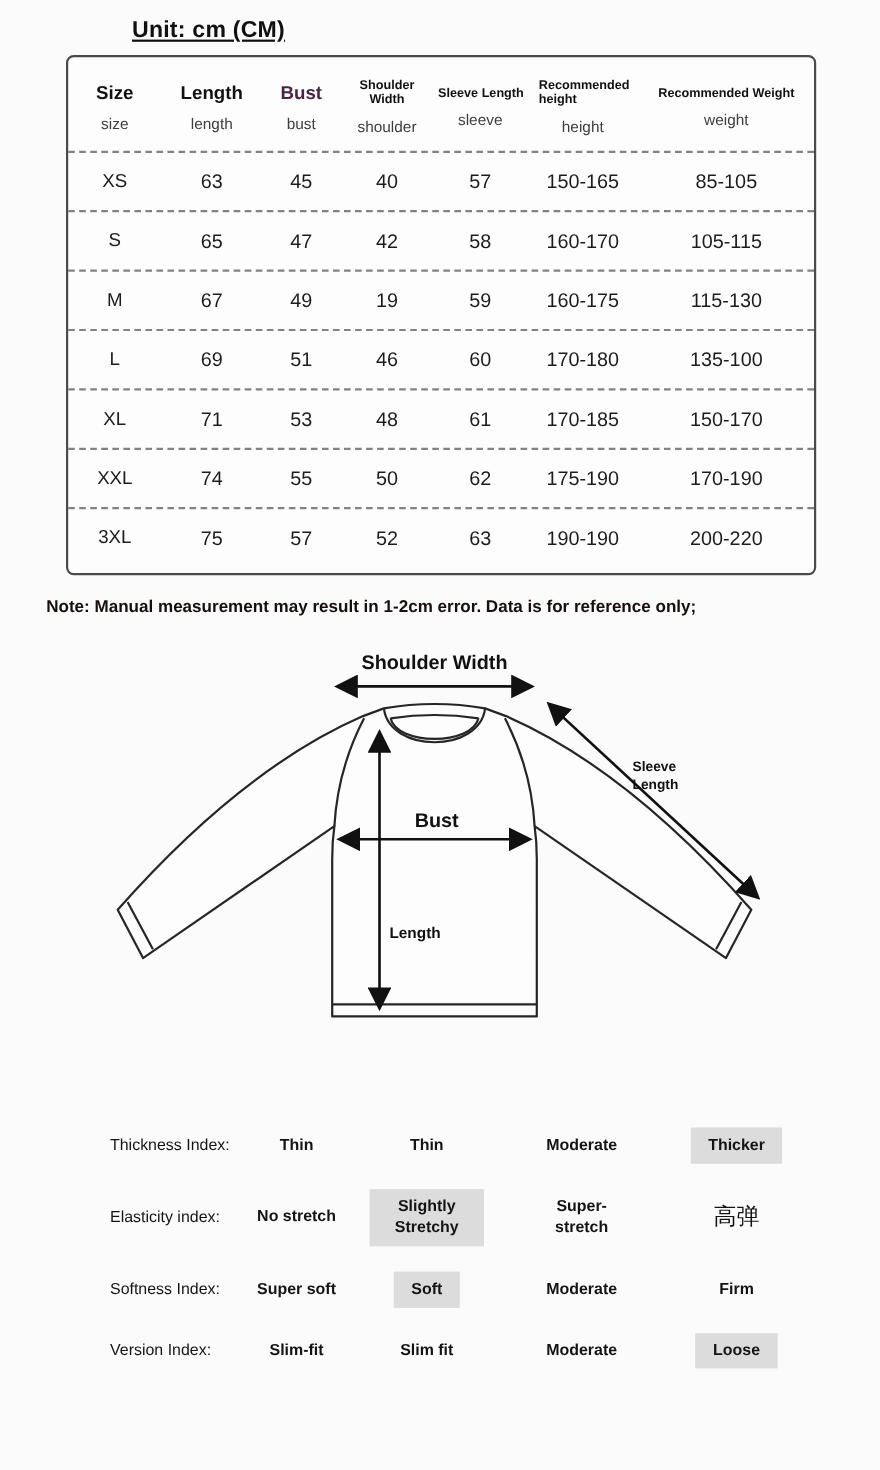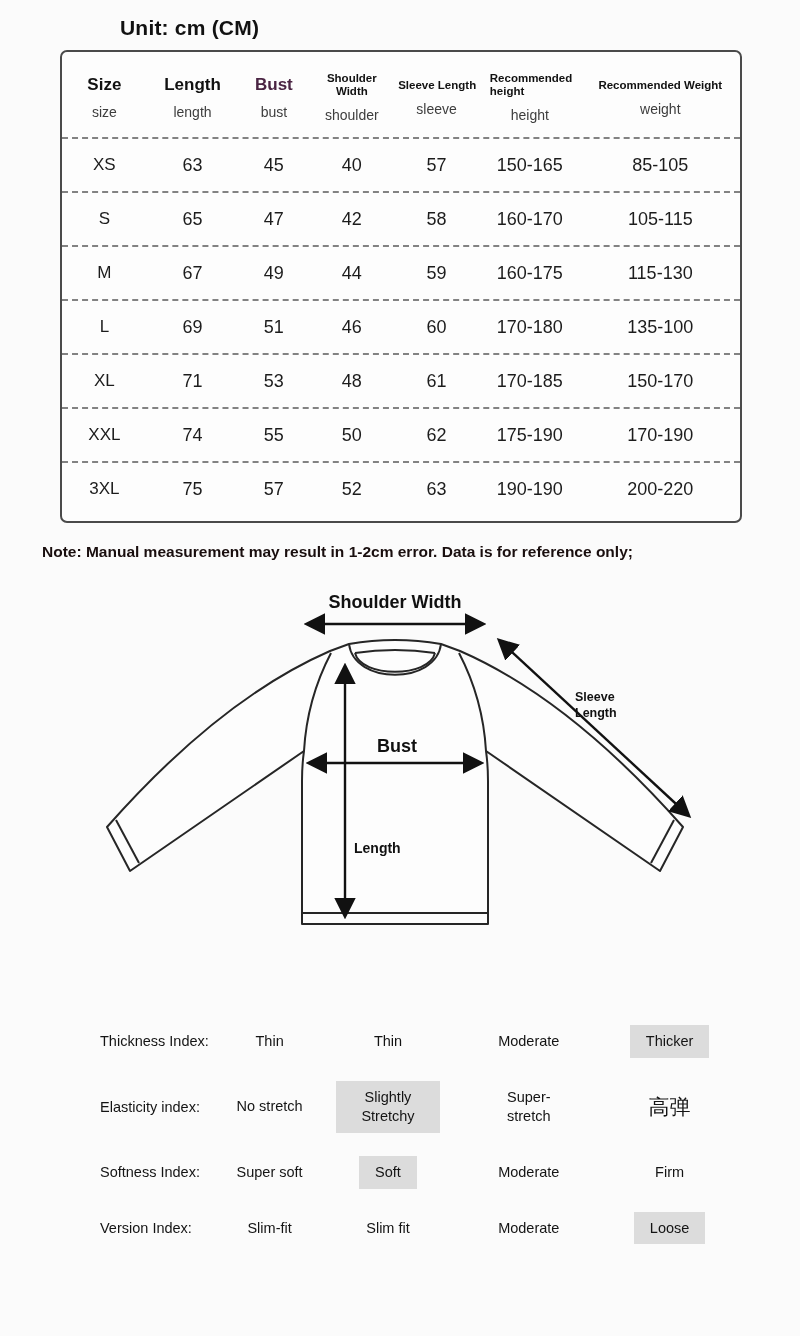--- a/index.html
+++ b/index.html
@@ -1,21 +1,21 @@
 <!DOCTYPE html>
 <html><head>
 <meta charset="utf-8">
 <style>
   * { margin:0; padding:0; box-sizing:border-box; }
   html,body { background:#fbfbfb; }
   body { font-family:"Liberation Sans","DejaVu Sans",sans-serif; color:#1c1c1c; }
   .page { position:relative; width:800px; height:1336px; background:#fbfbfb; overflow:hidden; }
 
   
-  .title { margin:16px 0 0 120px; font-size:21px; font-weight:bold; color:#111; letter-spacing:0.2px; }
+  .title { margin:16px 0 0 120px; font-size:21px; font-weight:bold; color:#111; letter-spacing:0.2px;text-decoration:underline; }
 
   
   .size-table { margin:10px 58px 0 60px; width:682px; border:2px solid #4a4a4a; border-radius:7px; background:#fdfdfd; padding:12px 0 6px 0; }
   .thead, .trow { display:grid; grid-template-columns:12.5% 13.5% 10.5% 12.5% 12.5% 15% 23.5%; align-items:center; }
   .thead { padding:8px 0 14px 0; }
   .hcell { text-align:center; padding:0 4px; }
   .h-main { font-weight:bold; font-size:17px; color:#111; line-height:1.15; }
   .hcell:nth-child(3) .h-main { color:#4a2443; }
   .hcell:nth-child(n+4) .h-main { font-size:11.5px; }
   .hcell:nth-child(4) .h-main { max-width:62px; margin:0 auto; }
@@ -35,21 +35,21 @@
   .shirt-stroke { fill:none; stroke:#262626; stroke-width:2; stroke-linejoin:round; }
   .shirt-body { fill:#fdfdfd; stroke:#262626; stroke-width:2; stroke-linejoin:round; }
   .meas-arrow { stroke:#111; stroke-width:2.4; fill:none; }
   .svg-label { font-family:"Liberation Sans","DejaVu Sans",sans-serif; font-weight:bold; fill:#111; }
 
   
   .index-table { margin:36px 60px 0 100px; width:640px; }
   .irow { display:grid; grid-template-columns:19% 15% 22% 22% 22%; align-items:center; margin-bottom:23px; }
   .ilabel { font-size:14.5px; font-weight:normal; color:#141414; line-height:1.25; padding-right:8px; }
   .iopt { text-align:center; }
-  .opt-inner { display:inline-block; font-size:14.5px; font-weight:normal; color:#141414; line-height:1.3; padding:7px 10px; max-width:104px; }
+  .opt-inner { display:inline-block; font-size:14.5px; font-weight:bold; color:#141414; line-height:1.3; padding:7px 10px; max-width:104px; }
   .opt-inner.highlighted { background:#dcdcdc; padding:7px 16px; }
   .opt-cjk { font-size:21px; font-weight:normal; }
 </style>
 </head>
 <body>
 
 <div class="page">
 
   <div class="title">Unit: cm (CM)</div>
 
@@ -100,21 +100,21 @@
       <div class="tcell">47</div>
       <div class="tcell">42</div>
       <div class="tcell">58</div>
       <div class="tcell">160-170</div>
       <div class="tcell">105-115</div>
     </div>
     <div class="trow">
       <div class="tcell">M</div>
       <div class="tcell">67</div>
       <div class="tcell">49</div>
-      <div class="tcell">44</div>
+      <div class="tcell">19</div>
       <div class="tcell">59</div>
       <div class="tcell">160-175</div>
       <div class="tcell">115-130</div>
     </div>
     <div class="trow">
       <div class="tcell">L</div>
       <div class="tcell">69</div>
       <div class="tcell">51</div>
       <div class="tcell">46</div>
       <div class="tcell">60</div>

